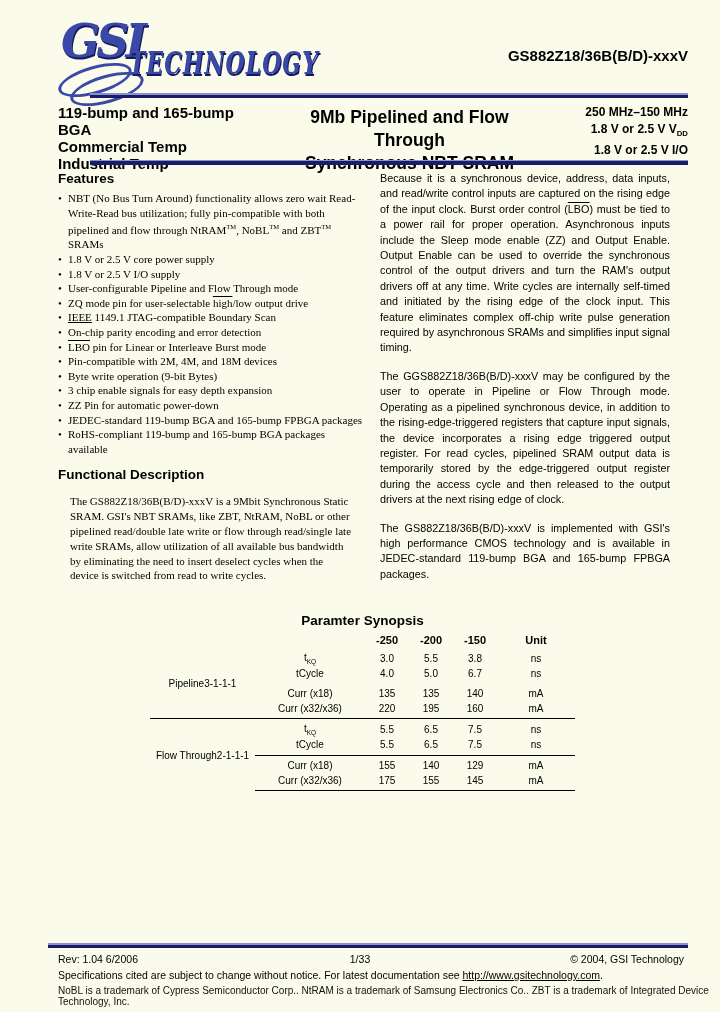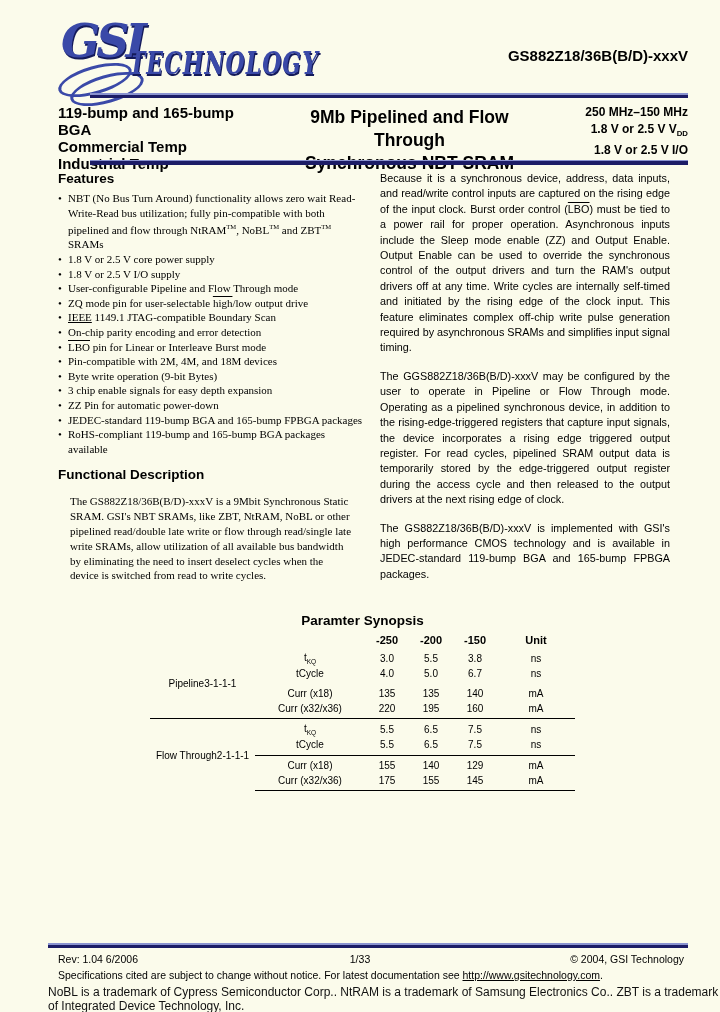--- a/index.html
+++ b/index.html
@@ -66,21 +66,21 @@
   .syn-row{display:grid;grid-template-columns:110px 44px 44px 44px 78px;height:15px;
     align-items:center;}
   .syn-row div{text-align:center;}
   .syn-gap{margin-top:5px;}
   .syn-rule{border-top:1px solid #000;margin:3px 0 2px 0;}
   
   .f-rev{position:absolute;left:58px;top:953px;font-size:10.5px;}
   .f-page{position:absolute;left:0;top:953px;width:720px;text-align:center;font-size:10.5px;}
   .f-copy{position:absolute;right:36px;top:953px;font-size:10.5px;}
   .f-notice{position:absolute;left:58px;top:969px;font-size:10.5px;}
-  .f-tm{position:absolute;left:48px;top:985px;font-size:12px;color:#111;}
+  .f-tm{position:absolute;left:58px;top:985px;font-size:10px;color:#111;}
 </style>
 </head>
 <body>
 
 <div class="logo">
   <div class="logo-ellipse logo-e1"></div>
   <div class="logo-ellipse logo-e2"></div>
   <div class="logo-gsi">GSI</div>
   <div class="logo-tech">TECHNOLOGY</div>
 </div>

